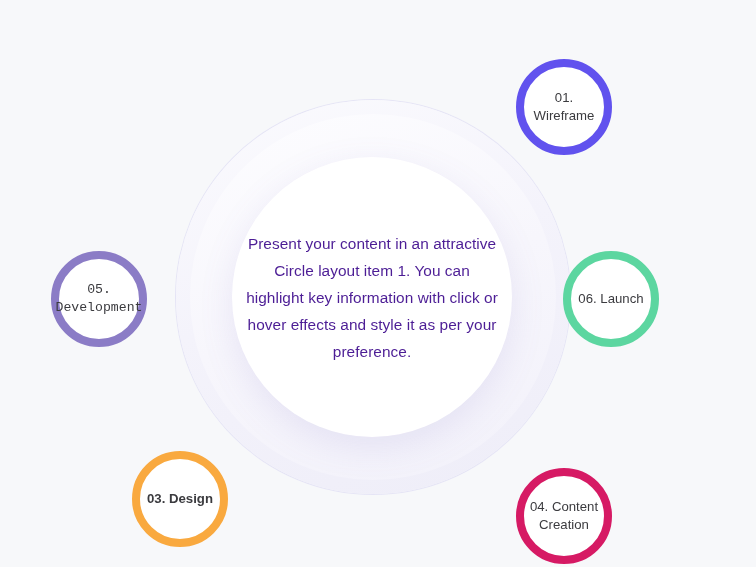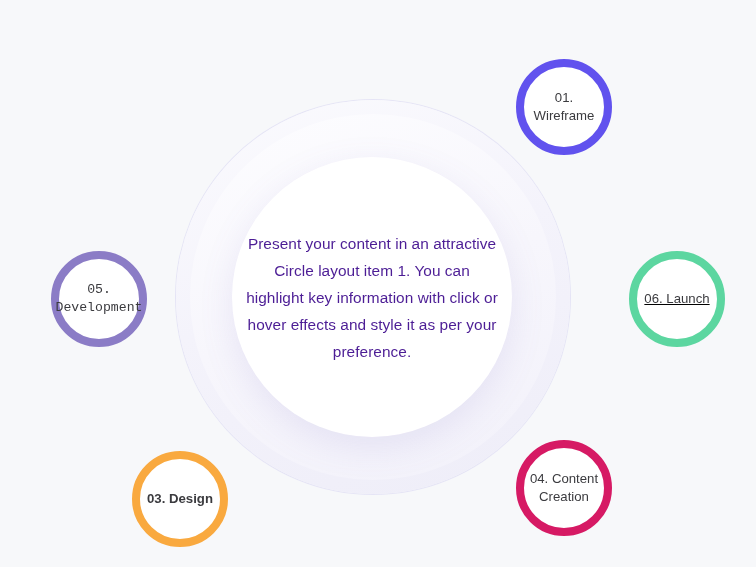--- a/index.html
+++ b/index.html
@@ -84,23 +84,23 @@
     font-size: 13.2px;
     line-height: 18px;
     color: #3b3b3f;
     padding: 0 2px;
     white-space: pre-line;
   }
 
   #node-0 { left: 132px;  top: 59px;  }
   #node-1 { left: 516px;  top: 59px;  }
   #node-2 { left: 132px;  top: 451px; }
-  #node-3 { left: 516px;  top: 440px; }
+  #node-3 { left: 516px;  top: 468px; }
   #node-4 { left: 51px;   top: 251px; font-family: Liberation Mono, monospace; }
-  #node-5 { left: 629px;  top: 251px; text-decoration: underline; }
+  #node-5 { left: 563px;  top: 251px; }
 </style>
 </head>
 <body>
 
 <div id="stage" style="background: rgb(247, 248, 250);">
 
   <div class="halo"></div>
   <div class="halo-inner-shade"></div>
 
   <div class="center-circle" style="background: rgb(255, 255, 255);">

